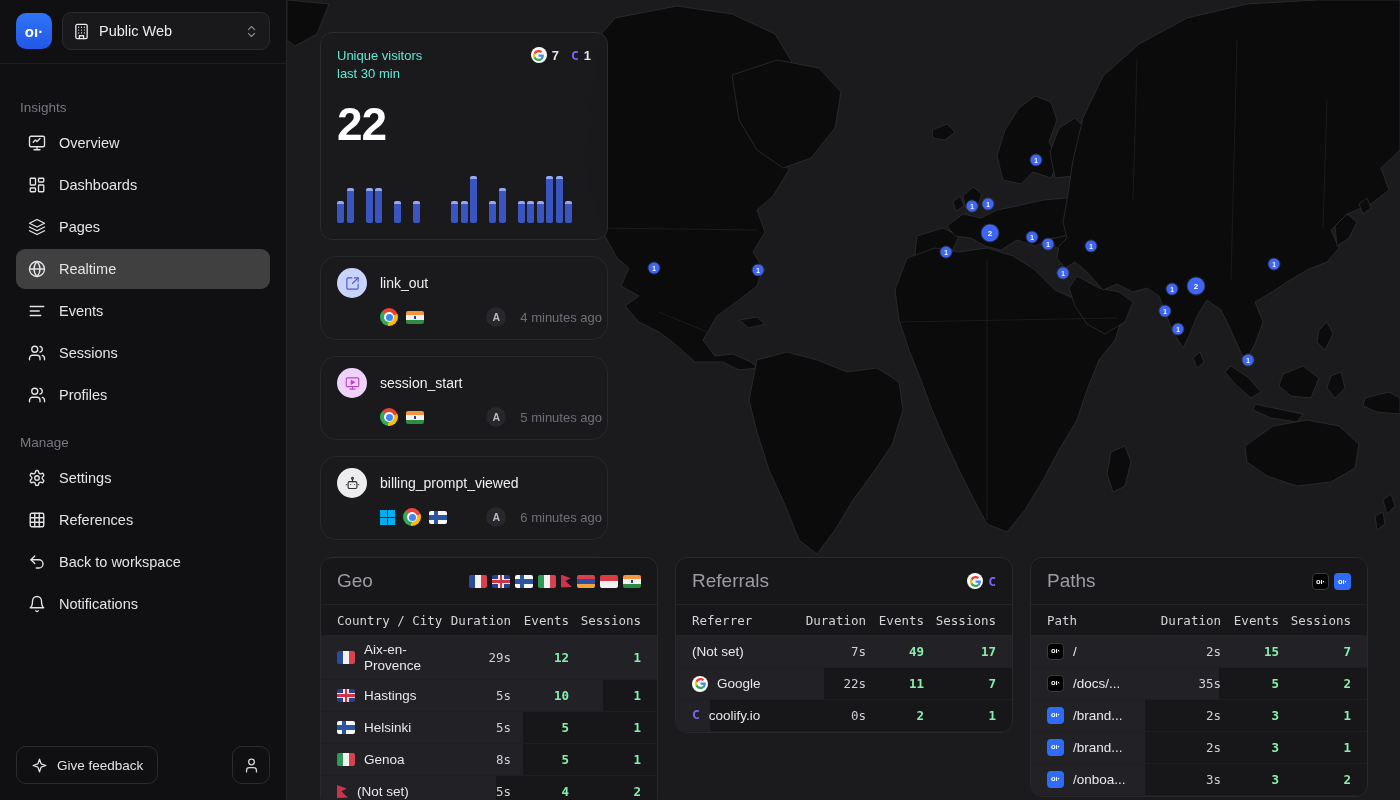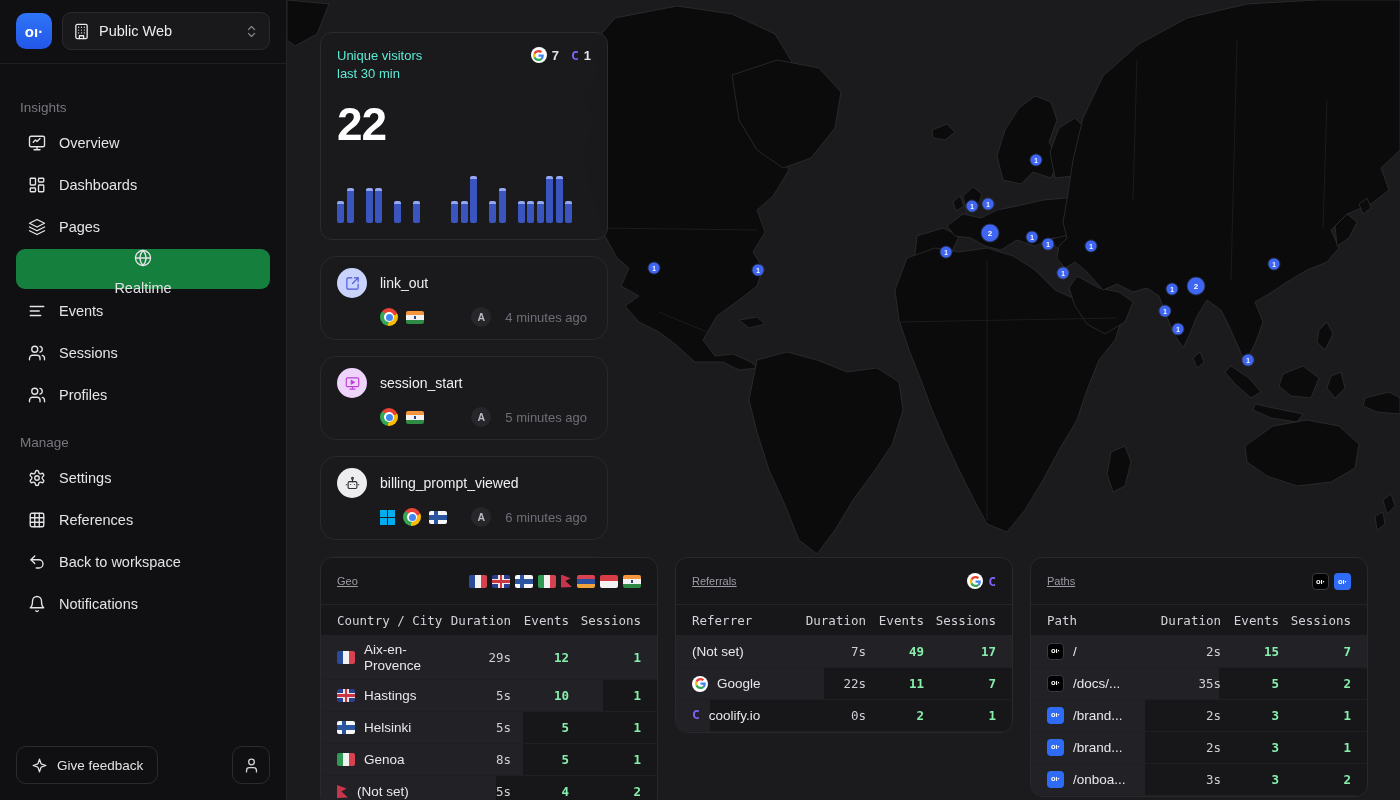--- a/index.html
+++ b/index.html
@@ -20,21 +20,21 @@
   .ws-label { flex:1; text-align:left; }
   .side-body { flex:1; padding:16px 16px 0 16px; overflow:hidden; }
   .create { width:100%; height:40px; background:#fafafa; border:none; border-radius:10px;
     display:flex; align-items:center; gap:12px; padding:0 14px; font-size:14.5px; font-weight:600;
     color:#101013; cursor:pointer; font-family:inherit; }
   .create-label { flex:1; text-align:left; }
   .nav-label { font-size:13.5px; color:#77777f; margin:20px 0 8px 4px; }
   .nav-item { width:100%; height:40px; display:flex; align-items:center; gap:13px; padding:0 12px;
     background:transparent; border:none; border-radius:9px; color:#e4e4e8; font-size:14.5px;
     font-family:inherit; cursor:pointer; margin-bottom:2px; }
-  .nav-item.active { background:#15803d;flex-direction:column; }
+  .nav-item.active { background:#404040; }
   .nav-ic { display:inline-flex; align-items:center; justify-content:center; color:inherit; }
   .nav-ic svg { display:block; }
   .dim { color:#8a8a92; }
   .side-footer { display:flex; align-items:center; gap:10px; padding:14px 16px 16px 16px; }
   .fb { display:flex; align-items:center; gap:9px; padding:0 14px; height:38px; background:transparent;
     border:1px solid #2c2c30; border-radius:10px; color:#e2e2e6; font-size:13.5px; font-family:inherit; cursor:pointer; }
   .pf { width:38px; height:38px; margin-left:auto; background:transparent; border:1px solid #2c2c30;
     border-radius:10px; color:#d4d4da; display:flex; align-items:center; justify-content:center; cursor:pointer; }
 
   
@@ -54,21 +54,21 @@
   .vtitle { font-size:13px; color:#5eead4; line-height:1.38; }
   .vbadges { display:flex; align-items:center; gap:12px; }
   .vbadge { display:flex; align-items:center; gap:5px; font-size:13px; color:#e3e3e8; font-weight:600; }
   .vcount { font-size:46px; font-weight:700; color:#fff; margin-top:14px; letter-spacing:-1px; }
   .vbars { margin-top:auto; height:50px; display:flex; align-items:flex-end; gap:2.5px; }
   .vbar { width:7px; border-radius:2px; background:linear-gradient(180deg,#93a7f2 0 3px,#3b55c0 3px);
     flex-shrink:0; }
   .vslot { width:7px; flex-shrink:0; }
 
   .ecard { background:rgba(26,26,29,.96); border:1px solid #29292d; border-radius:16px;
-    margin-top:16px; padding:11px 20px 12px 16px; cursor:pointer; }
+    margin-top:16px; padding:11px 5px 12px 16px; cursor:pointer; }
   .ecard.faded { opacity:.55; }
   .erow1 { display:flex; align-items:center; gap:13px; }
   .eicon { width:30px; height:30px; border-radius:50%; display:flex; align-items:center; justify-content:center; flex-shrink:0; }
   .eicon.indigo { background:#c9d4fd; color:#4f52d9; }
   .eicon.pink { background:#eed4fa; color:#bc3fd6; }
   .eicon.light { background:#ededf0; color:#2e2e33; }
   .eicon.slate { background:#4e5c6e; color:#82b4ff; }
   .ename { font-size:14px; color:#efeff2; }
   .evisit-label { font-size:14px; color:#8d8d96; }
   .evisit-path { font-size:14px; color:#d9d9df; font-weight:600; margin-left:8px; }
@@ -94,21 +94,21 @@
   .coolify { color:#8463f9; font-weight:800; font-size:13px; font-family:"DejaVu Sans Mono",monospace; flex-shrink:0; }
   .fav-op { width:17px; height:17px; border-radius:4px; color:#fff; font-weight:700; font-size:7.5px;
     display:inline-flex; align-items:center; justify-content:center; flex-shrink:0; letter-spacing:0; }
   .fav-op.black { background:#000; border:1px solid #3a3a3e; }
   .fav-op.blue { background:#2e6bf6; }
 
   
   .panels { position:absolute; left:33px; top:557px; width:1048px; display:flex; gap:17px; align-items:flex-start; }
   .panel { width:338px; background:#17171a; border:1px solid #29292d; border-radius:12px; overflow:hidden; flex-shrink:0; }
   .phead { height:46px; display:flex; align-items:center; justify-content:space-between; padding:0 16px; }
-  .ptitle { font-size:11px; color:#9b9ba4;text-decoration:underline; }
+  .ptitle { font-size:19px; color:#9b9ba4; }
   .picons { display:flex; align-items:center; gap:5px; }
   .thead, .trow { display:grid; grid-template-columns:1fr 62px 52px 66px; align-items:center;
     padding:0 16px; column-gap:6px; }
   .thead { height:32px; border-top:1px solid #242428; border-bottom:1px solid #242428;
     font-family:"DejaVu Sans Mono",monospace; font-size:12.5px; color:#d2d2d8; }
   .thead .num { text-align:right; }
   .trow { min-height:32px; position:relative; border-bottom:1px solid #1f1f23; }
   .trow::before { content:""; position:absolute; left:0; top:0; bottom:0; width:var(--bar,0%);
     background:#212126; }
   .trow > * { position:relative; z-index:1; }

